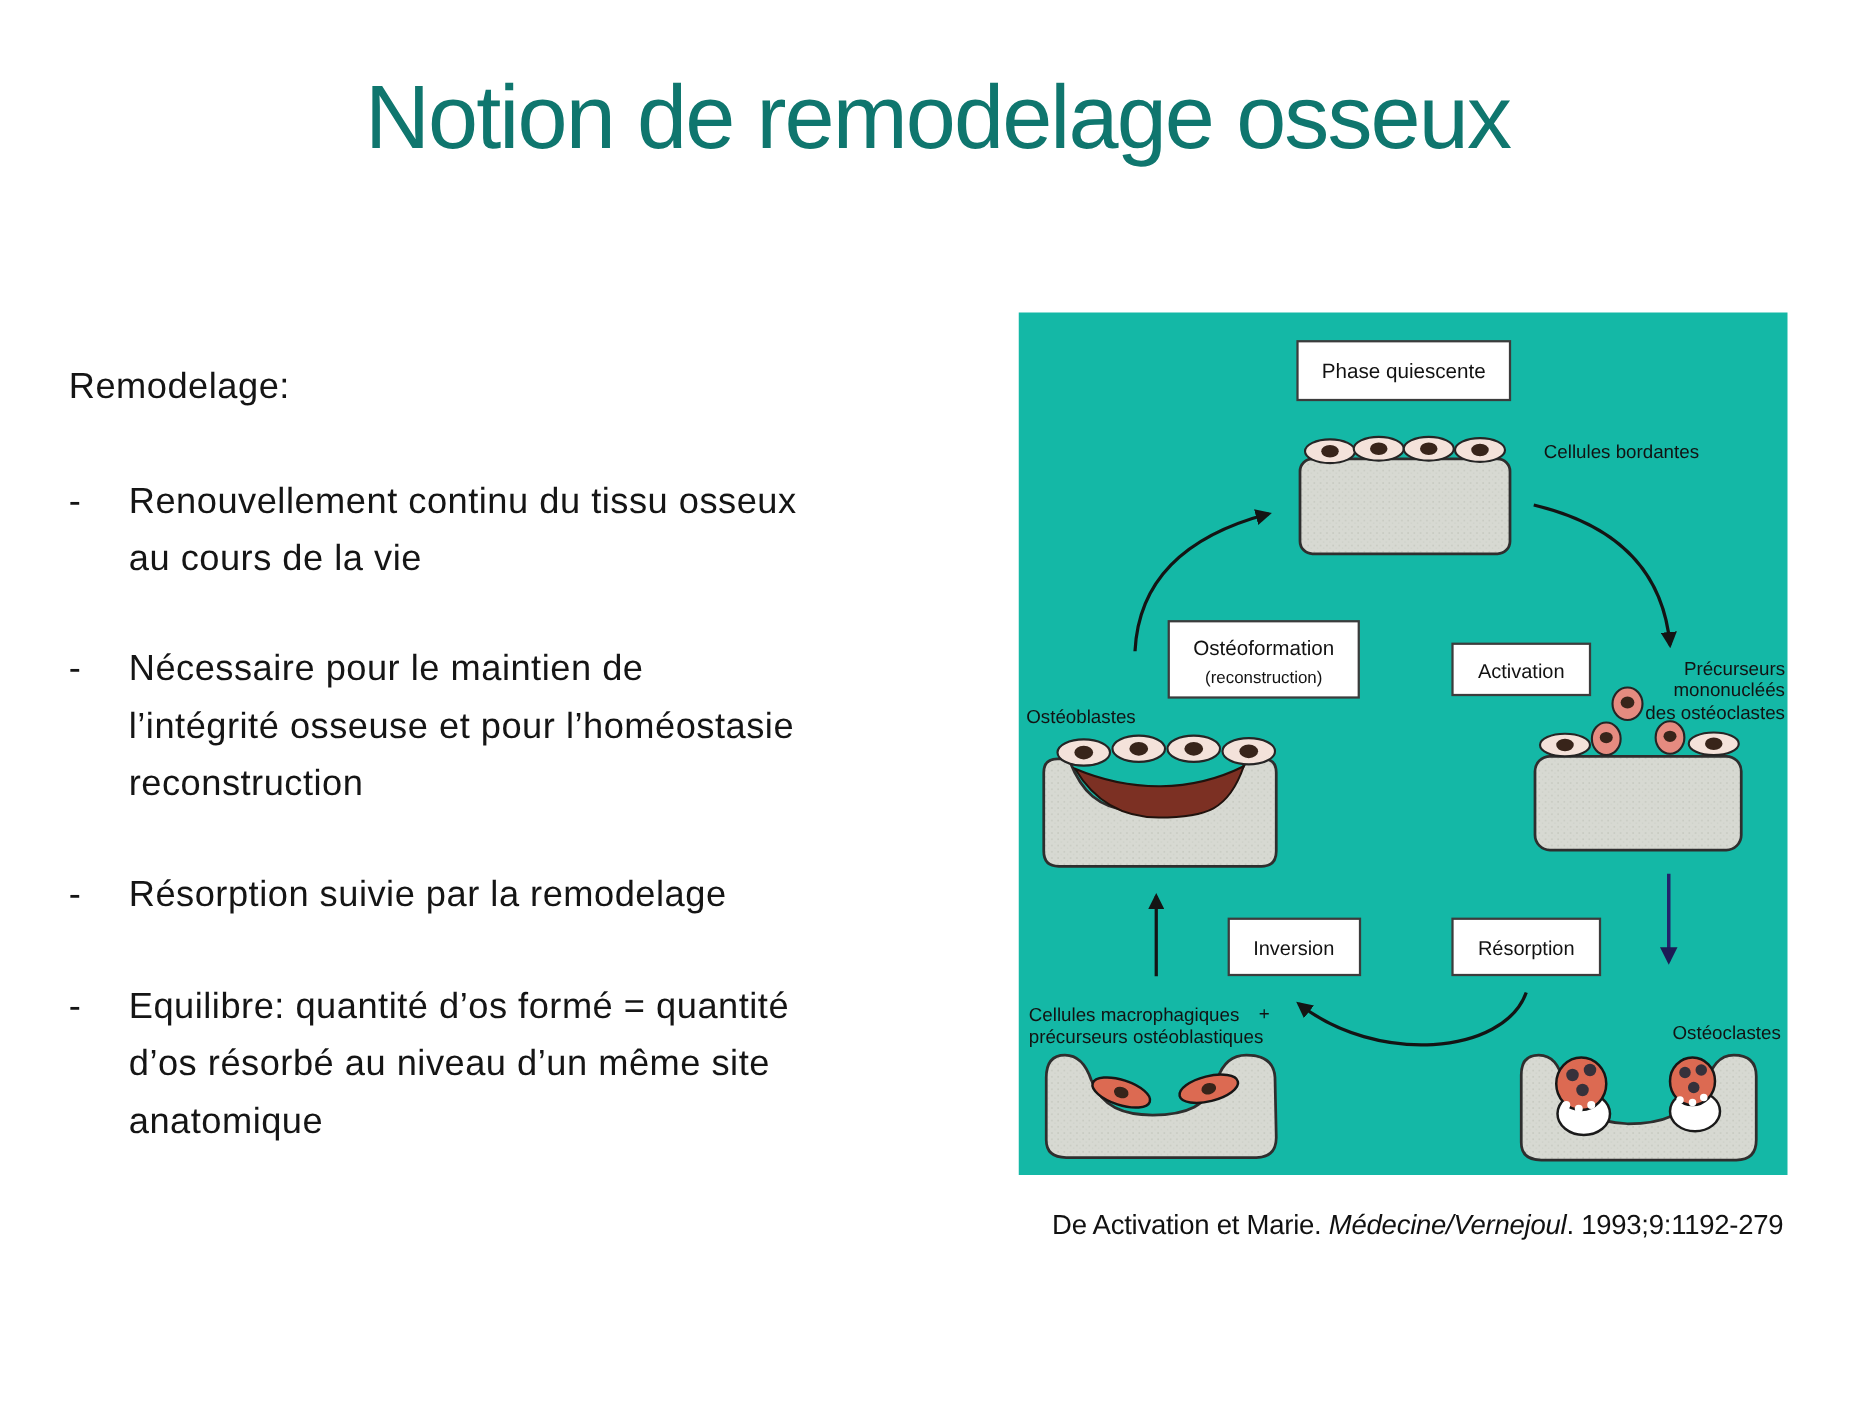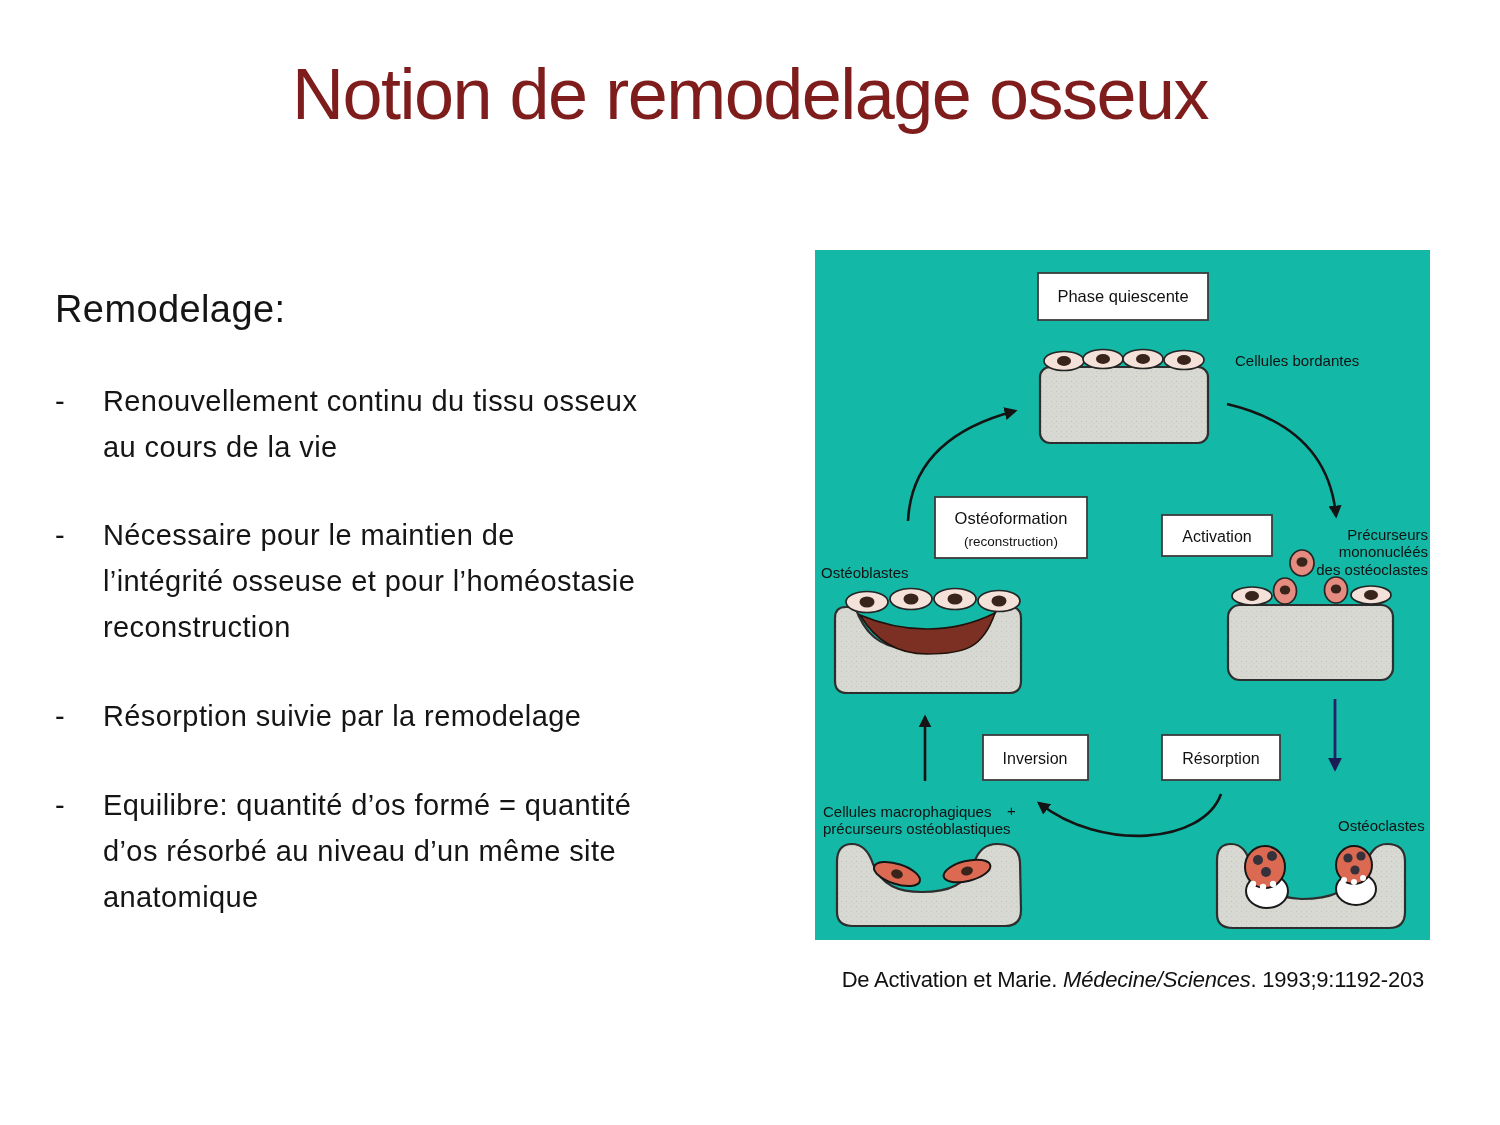--- a/index.html
+++ b/index.html
@@ -3,26 +3,26 @@
 <meta charset="utf-8">
 <style>
   html,body{margin:0;padding:0;background:#ffffff;}
   .slide{
     position:relative;width:1500px;height:1125px;background:#ffffff;overflow:hidden;
     font-family:"Liberation Sans", sans-serif;color:#151515;
   }
   .title{
     position:absolute;top:58px;left:0;width:100%;text-align:center;
     font-size:72px;line-height:1;font-weight:400;letter-spacing:-1.5px;margin:0;
-    color:#7f1d1d;
+    color:#0f766e;
   }
   .textcol{position:absolute;left:55px;top:0;width:700px;}
   .intro{
     position:absolute;left:0;top:286px;margin:0;
-    font-size:38px;line-height:46px;letter-spacing:.4px;white-space:pre-line;
+    font-size:29px;line-height:46px;letter-spacing:.4px;white-space:pre-line;
   }
   .bullet{
     position:absolute;left:0;width:690px;padding-left:48px;box-sizing:border-box;
     font-size:29px;line-height:46px;letter-spacing:.4px;
   }
   .bullet .marker{position:absolute;left:0;top:0;}
   .bullet .btext{white-space:pre-line;display:block;}
   .b1{top:378px;} .b2{top:512px;} .b3{top:693px;} .b4{top:782px;}
   .figure{
     position:absolute;left:815px;top:250px;width:615px;height:690px;
@@ -201,16 +201,16 @@
           <circle class="nucdark" cx="546" cy="606" r="4.6"></circle>
           <circle class="nucdark" cx="540" cy="620" r="4.6"></circle>
         <circle cx="529" cy="630" r="3" fill="#ffffff"></circle>
           <circle cx="539" cy="632" r="3" fill="#ffffff"></circle>
           <circle cx="548" cy="628" r="3" fill="#ffffff"></circle>
       </g>
     </svg>
   </div>
 
   <div class="citation">
-    <span>De Activation et Marie. </span><span class="ital">Médecine/Sciences</span><span>. 1993;9:1192-203</span>
+    <span>De Activation et Marie. </span><span class="ital">Médecine/Vernejoul</span><span>. 1993;9:1192-279</span>
   </div>
 
 </div>
 
 </body></html>

